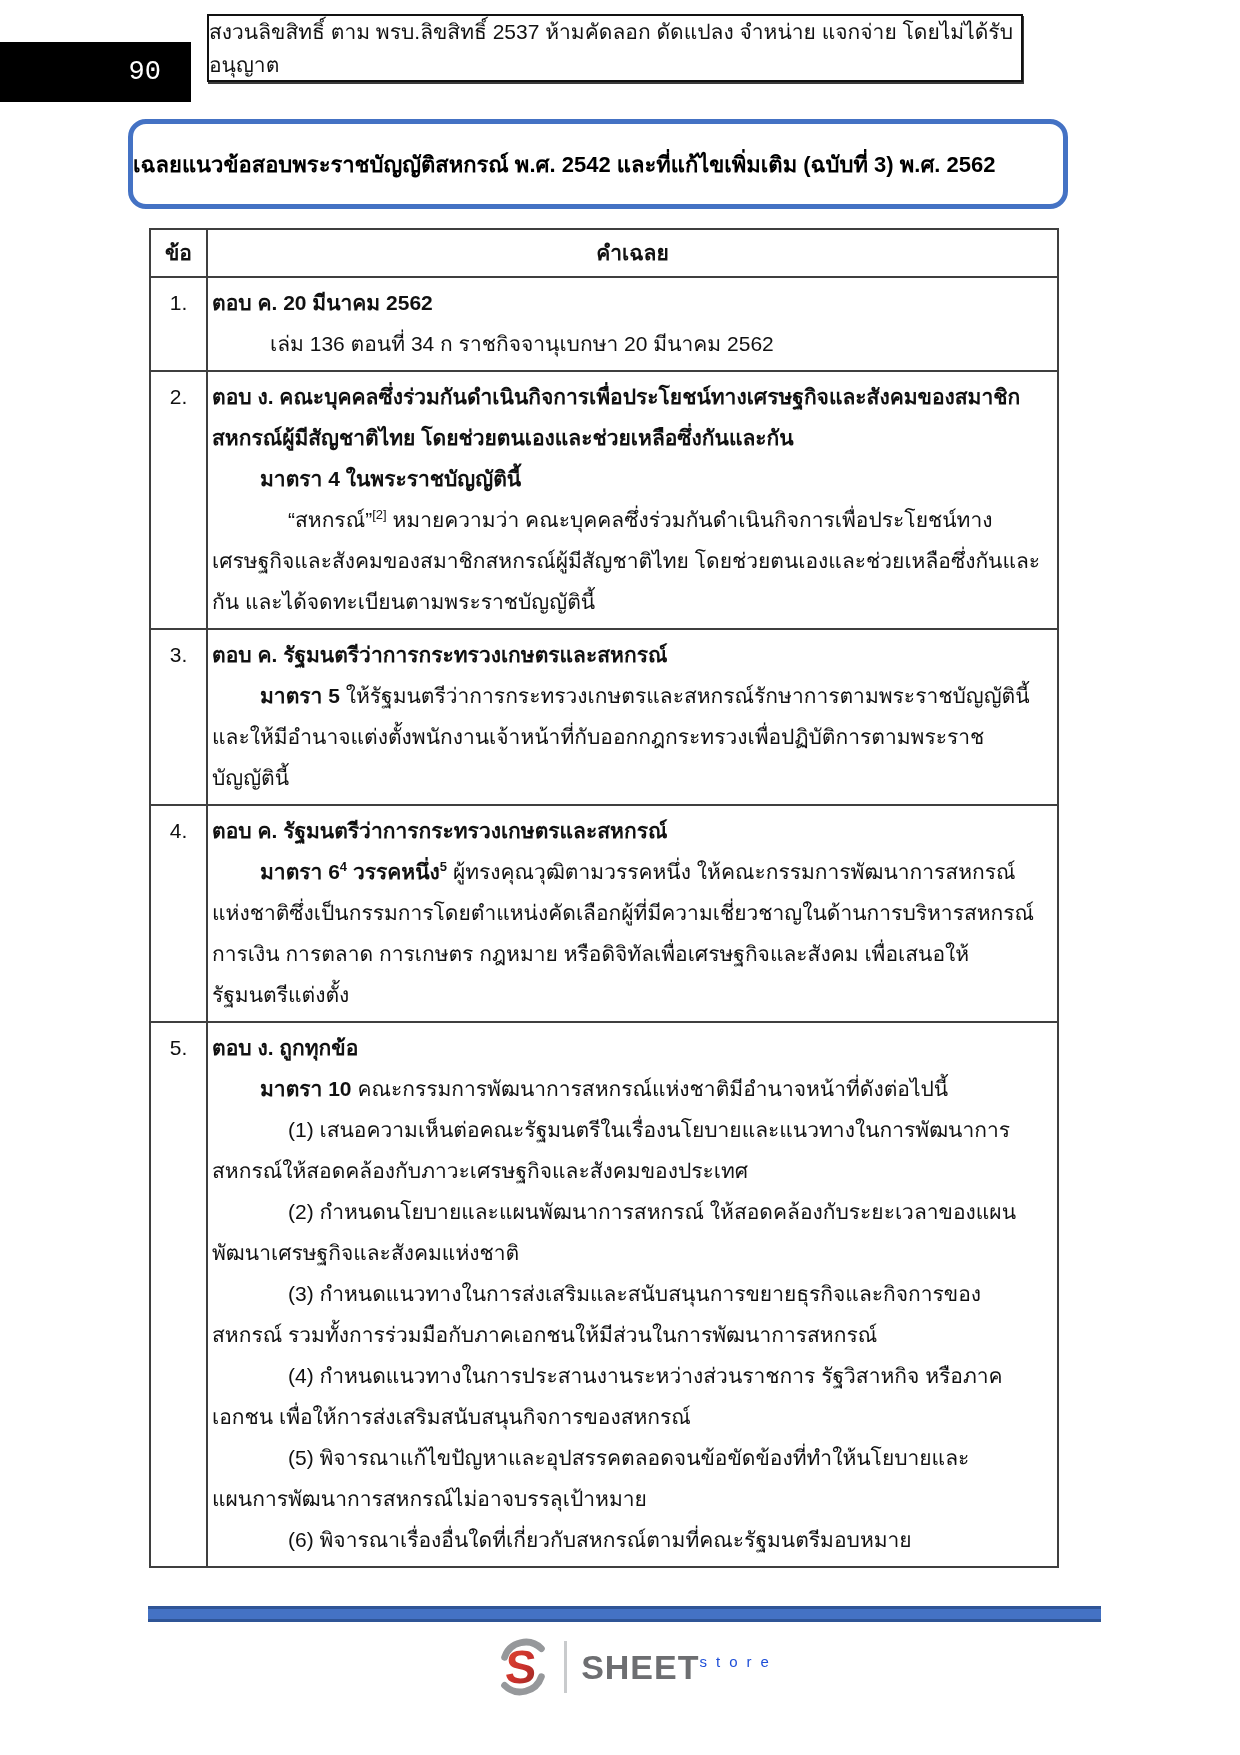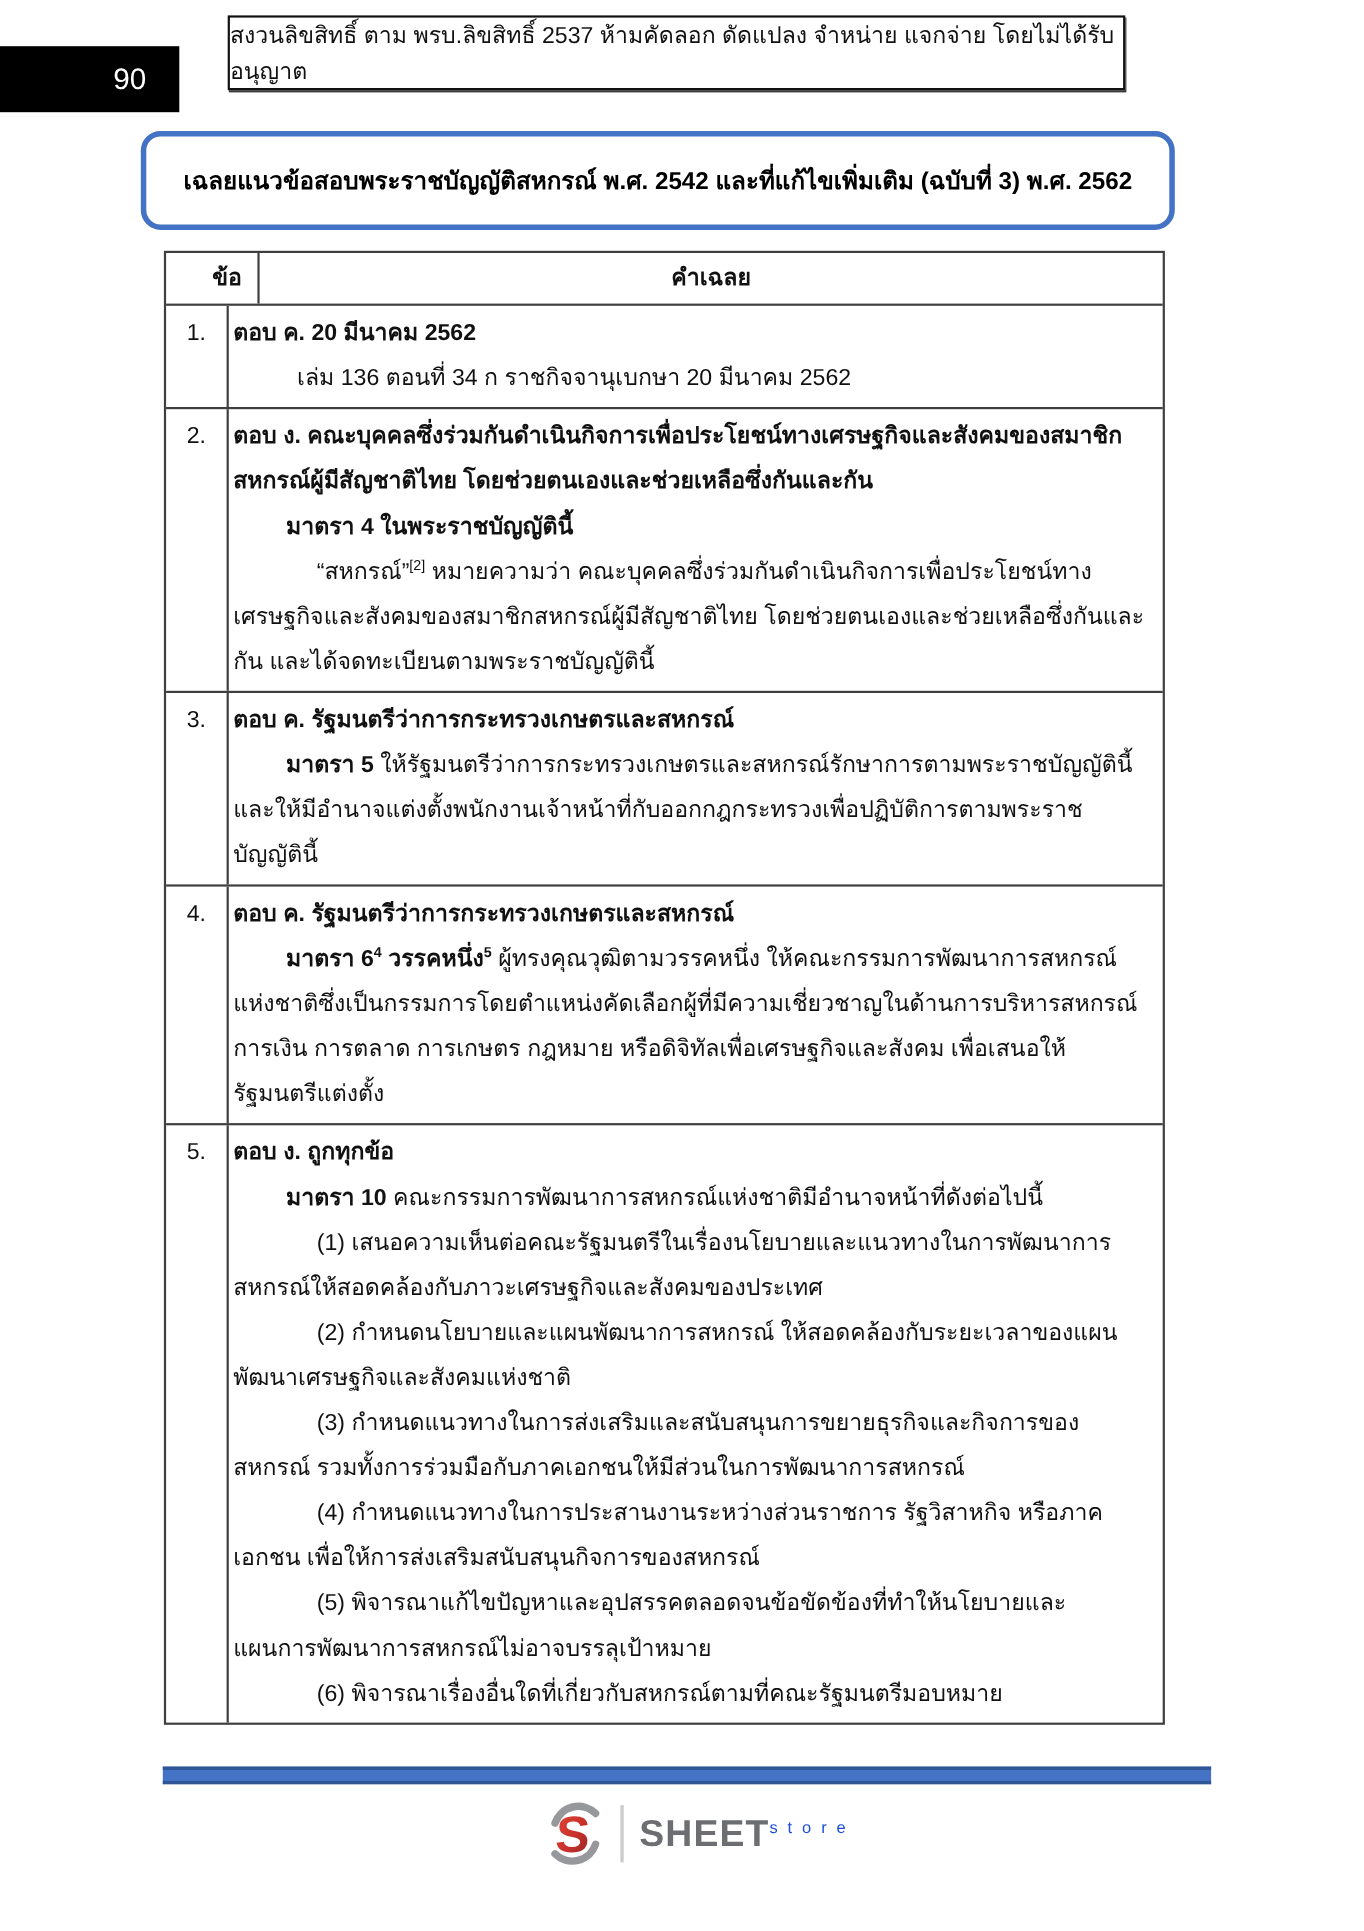--- a/index.html
+++ b/index.html
@@ -2,47 +2,48 @@
 <html><head>
 <meta charset="utf-8">
 <style>
   html,body{margin:0;padding:0;background:#ffffff;}
   .page{
     position:relative;width:1240px;height:1755px;background:#ffffff;overflow:hidden;
     font-family:"Liberation Sans","DejaVu Sans",sans-serif;color:#111111;
   }
   
   .pageno-box{
-    position:absolute;left:0;top:42;width:163px;height:60px;background:#000000;
+    position:absolute;left:0;top:42;width:191px;height:60px;background:#000000;
     display:flex;align-items:center;justify-content:flex-end;
     top:42px;
+    font-family:Liberation Mono, monospace;
   }
   .pageno-box span{color:#ffffff;font-size:27px;padding-right:30px;}
   
   .copyright-box{
     position:absolute;left:207px;top:14px;width:812px;height:64px;
     border:2px solid #111111;box-shadow:1px 2px 0 #3a3a3a;background:#ffffff;
     display:flex;align-items:center;justify-content:center;
   }
   .copyright-box span{font-size:21px;color:#111111;}
   
   .title-box{
     position:absolute;left:128px;top:119px;width:930px;height:80px;
     border:5px solid #4472C4;border-radius:18px;background:#ffffff;
-    display:flex;align-items:center;justify-content:center;
+    display:flex;align-items:center;
   }
   .title-box span{font-size:22px;font-weight:bold;white-space:nowrap;color:#000000;}
   
   .doc-table{
     position:absolute;left:149px;top:228px;width:906px;
     border:2px solid #3f3f3f;background:#ffffff;
     font-size:21px;line-height:41px;
   }
   .t-row{display:grid;grid-template-columns:57px 1fr;border-top:2px solid #3f3f3f;}
-  .t-row:first-child{border-top:none;margin-left:28px;}
+  .t-row:first-child{border-top:none;}
   .t-no{
     border-right:2px solid #3f3f3f;text-align:center;
     padding:4px 2px 6px 2px;
   }
   .t-ans{padding:4px 14px 6px 4px;}
   .t-head .t-no,.t-head .t-ans{font-weight:bold;text-align:center;padding:2px 0 3px 0;}
   .para{margin:0;}
   .para .b{font-weight:bold;}
   .ind-ref{text-indent:58px;}
   .ind-section{text-indent:48px;}

